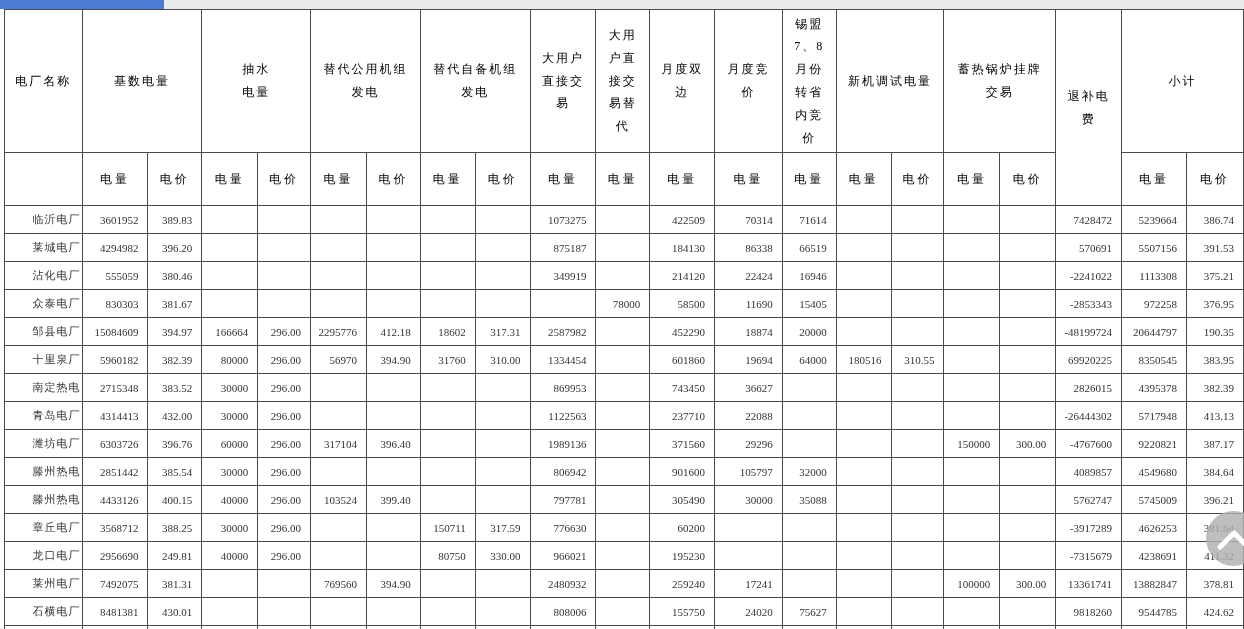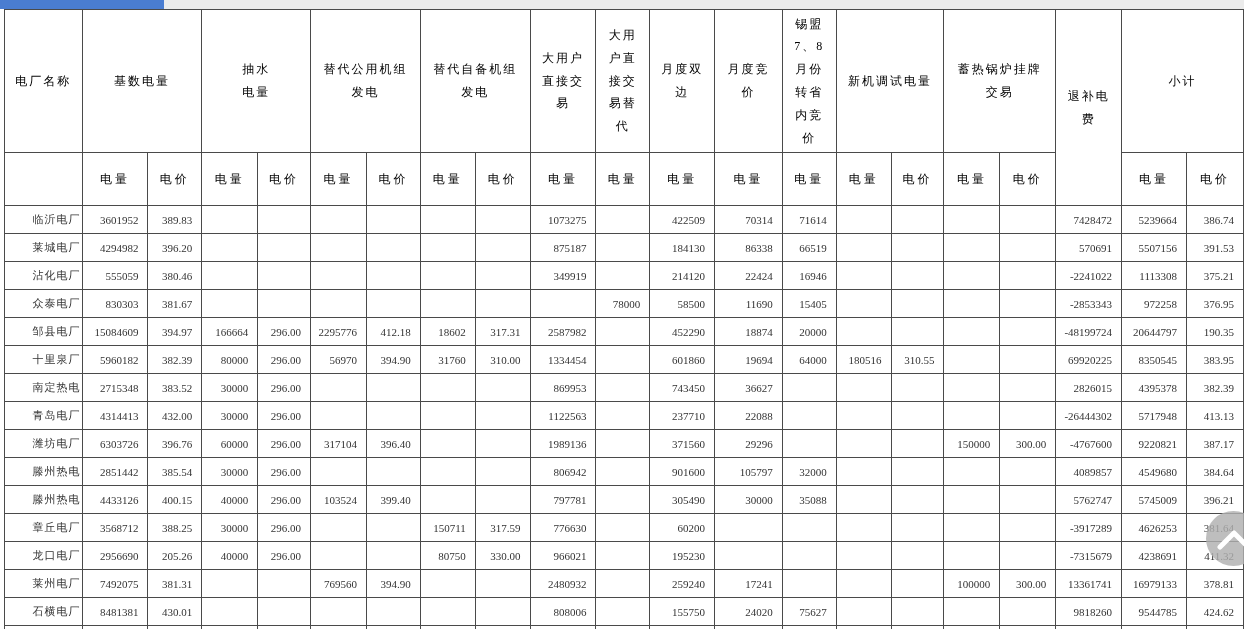--- a/index.html
+++ b/index.html
@@ -375,21 +375,21 @@
         <td class="num"></td>
         <td class="num"></td>
         <td class="num"></td>
         <td class="num">-3917289</td>
         <td class="num">4626253</td>
         <td class="num">381.64</td>
       </tr>
       <tr>
         <td class="plant">龙口电厂</td>
         <td class="num">2956690</td>
-        <td class="num">205.26</td>
+        <td class="num">249.81</td>
         <td class="num">40000</td>
         <td class="num">296.00</td>
         <td class="num"></td>
         <td class="num"></td>
         <td class="num">80750</td>
         <td class="num">330.00</td>
         <td class="num">966021</td>
         <td class="num"></td>
         <td class="num">195230</td>
         <td class="num"></td>
@@ -415,21 +415,21 @@
         <td class="num">2480932</td>
         <td class="num"></td>
         <td class="num">259240</td>
         <td class="num">17241</td>
         <td class="num"></td>
         <td class="num"></td>
         <td class="num"></td>
         <td class="num">100000</td>
         <td class="num">300.00</td>
         <td class="num">13361741</td>
-        <td class="num">16979133</td>
+        <td class="num">13882847</td>
         <td class="num">378.81</td>
       </tr>
       <tr>
         <td class="plant">石横电厂</td>
         <td class="num">8481381</td>
         <td class="num">430.01</td>
         <td class="num"></td>
         <td class="num"></td>
         <td class="num"></td>
         <td class="num"></td>

